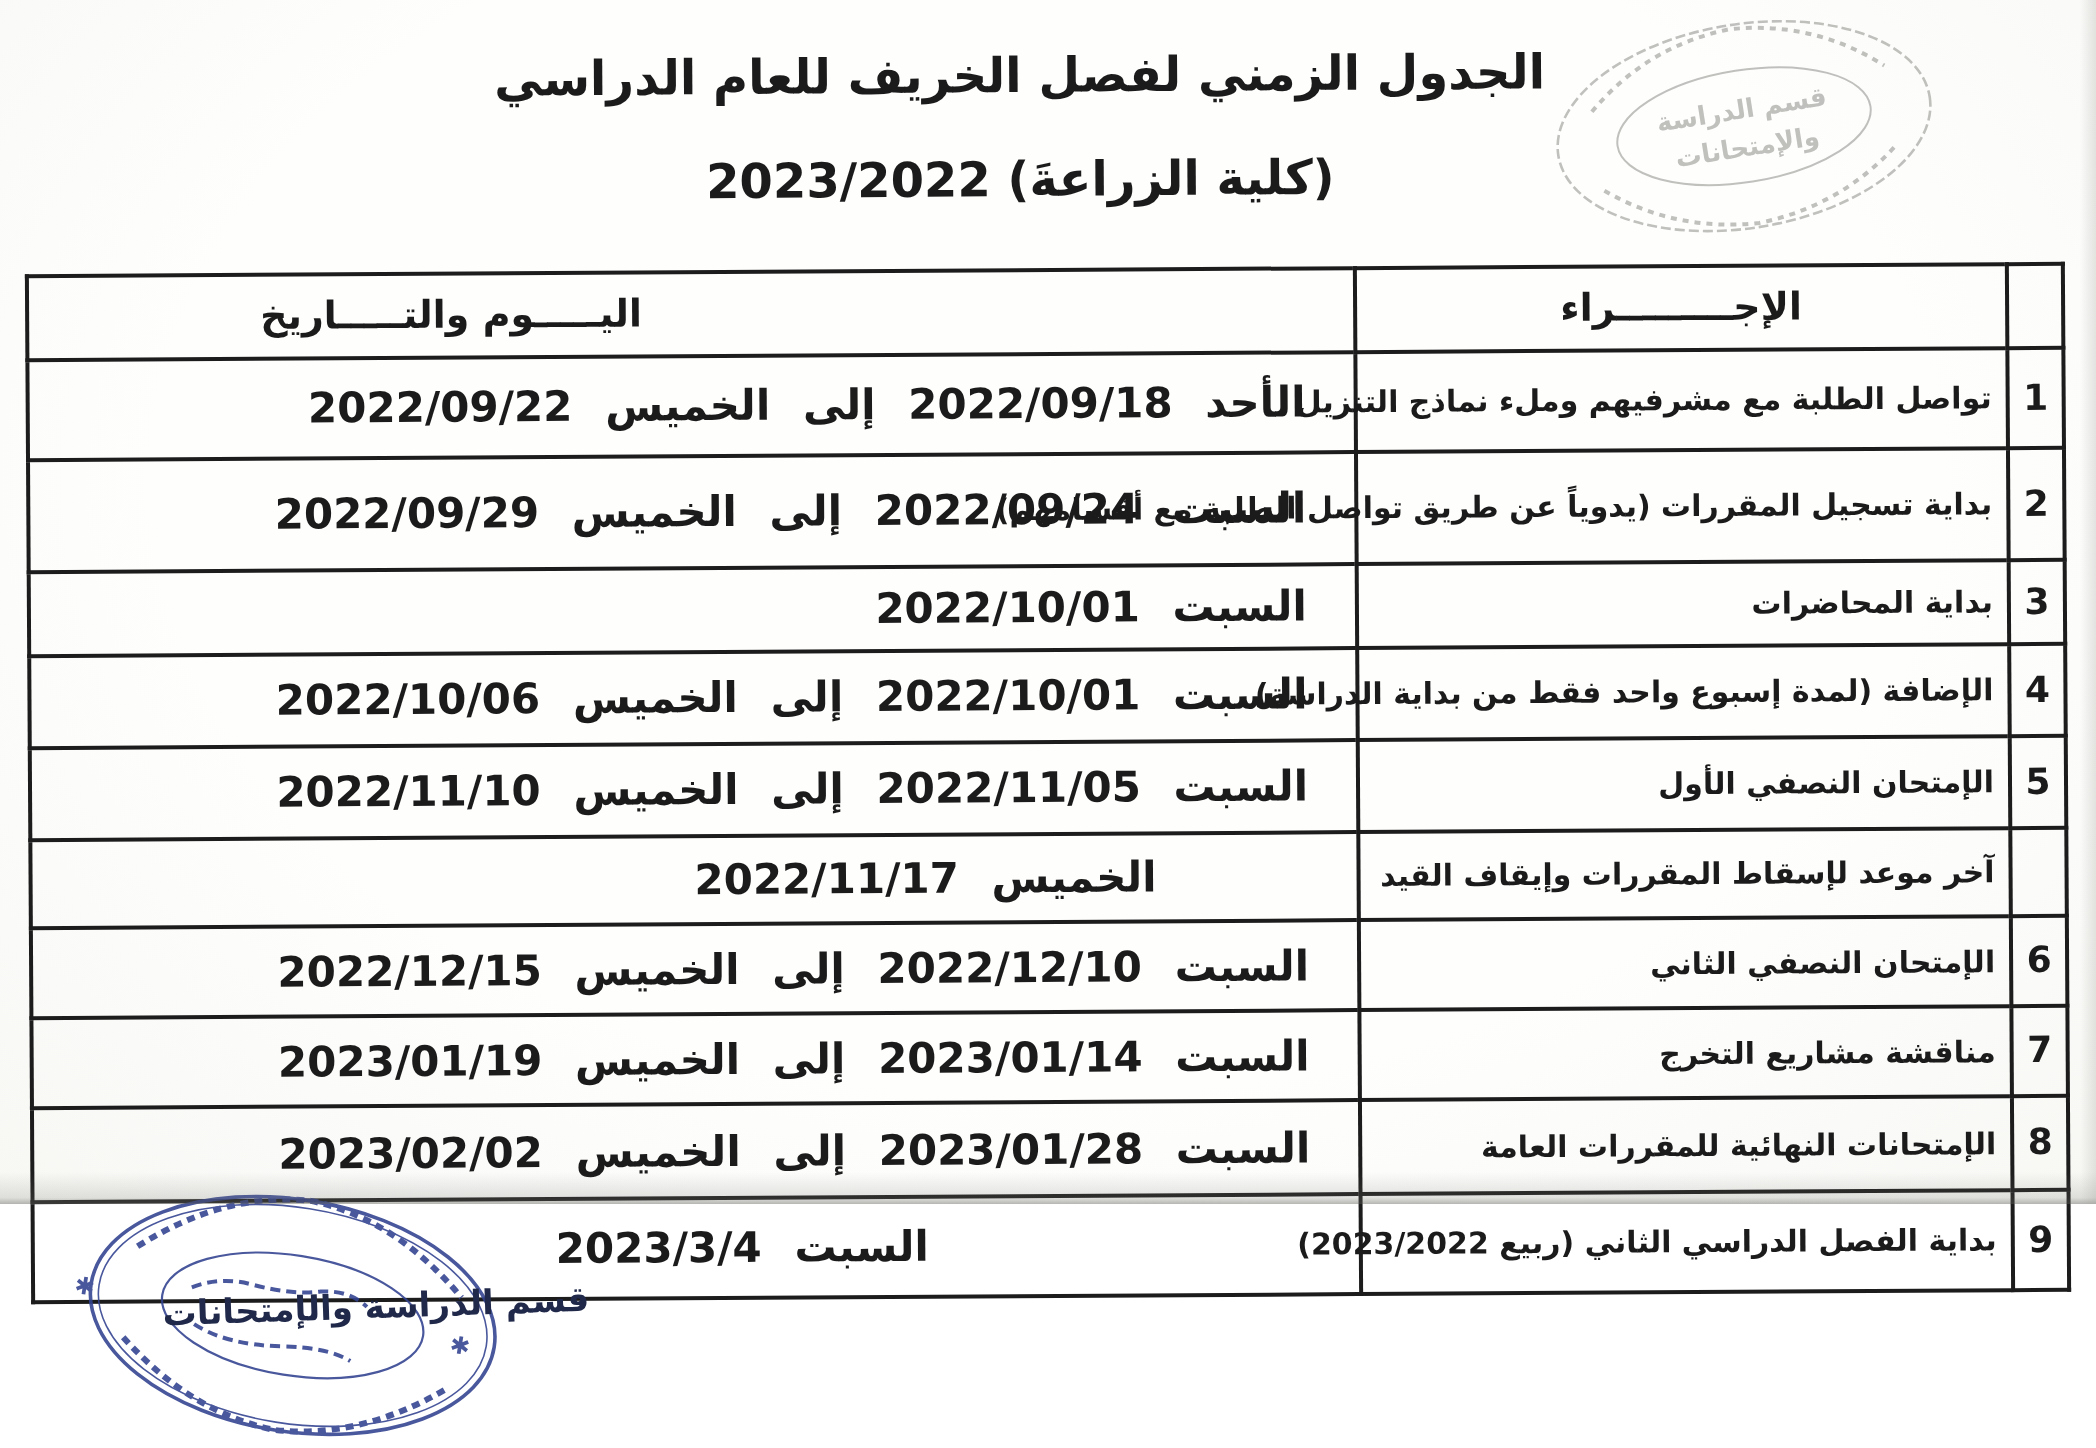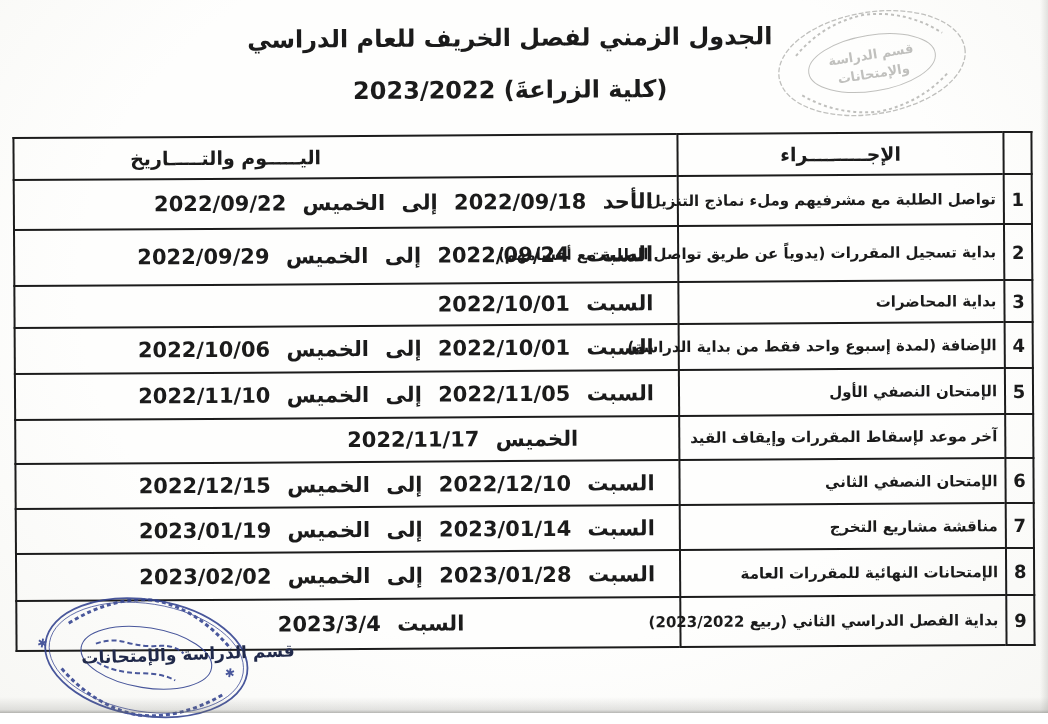--- a/index.html
+++ b/index.html
@@ -2,21 +2,21 @@
 <html dir="rtl" lang="ar"><head>
 <meta charset="utf-8">
 <style>
   html,body{margin:0;padding:0;}
   body{
     width:1048px;height:724px;overflow:hidden;
     font-family:"DejaVu Sans",sans-serif;
     background:#ffffff;
   }
   .page{
-    position:relative;width:1048px;height:713px;
+    position:relative;width:1048px;height:602px;
     background:
       radial-gradient(ellipse at 50% 40%, #fefefd 60%, #f7f7f4 100%);
     color:#1b1b1b;
   }
   
   .title-block{
     position:absolute;top:24px;right:248px;width:580px;
     text-align:center;transform:rotate(-0.4deg);
   }
   .title-line1{

